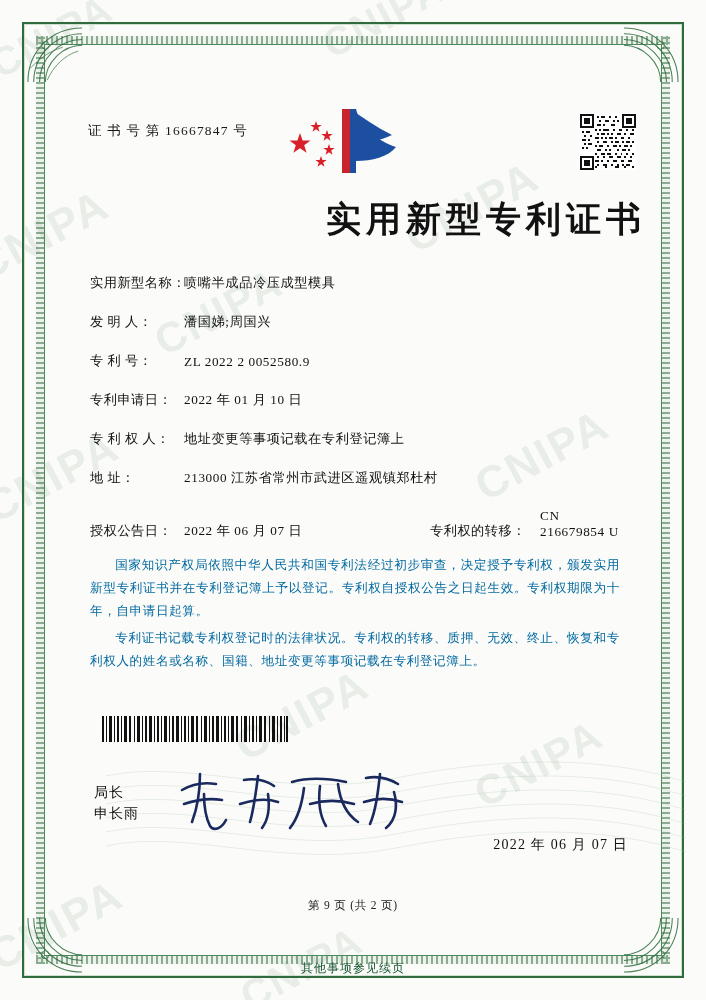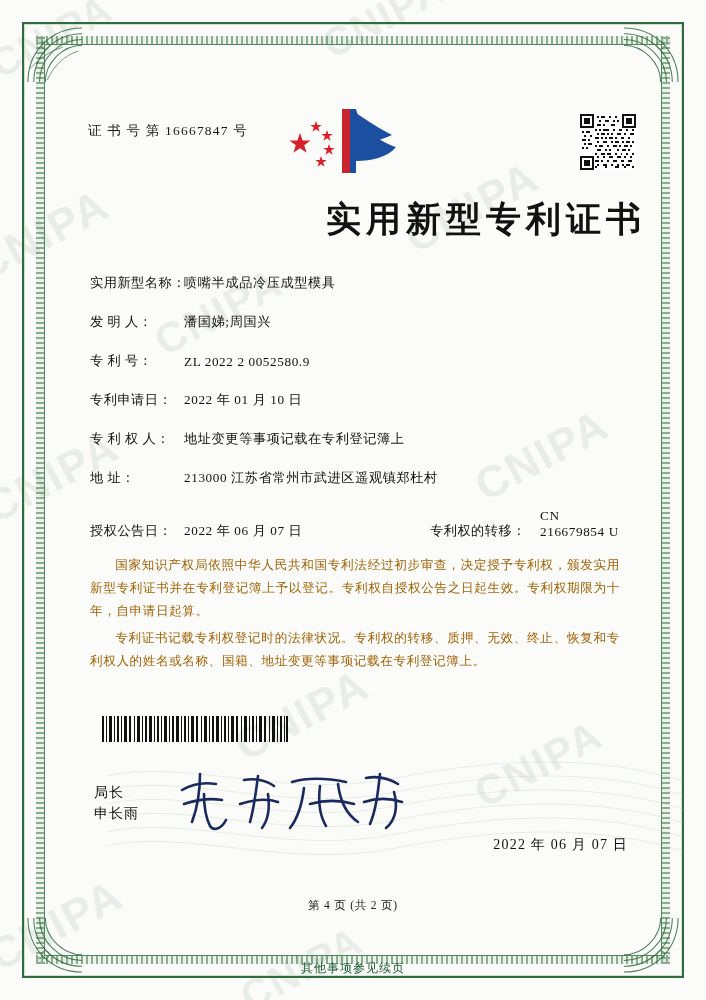--- a/index.html
+++ b/index.html
@@ -135,21 +135,21 @@
     flex: 0 0 110px;
     letter-spacing: 0.5px;
   }
   .field-value2 { flex: 1; letter-spacing: .6px; }
 
   .paras {
     position: absolute;
     left: 30px; right: 26px; top: 498px;
     font-size: 12.6px;
     line-height: 23px;
-    color: #a16207;
+    color: #0369a1;
     text-align: justify;
     letter-spacing: .6px;
   }
   .paras p { margin: 0 0 4px 0; text-indent: 2em; }
 
   .barcode {
     position: absolute;
     left: 42px;
     top: 660px;
     width: 186px;
@@ -530,17 +530,17 @@
         <path d="M168 20 C170 36, 176 50, 188 58"></path>
         <path d="M140 40 C154 36, 170 36, 184 40"></path>
         <path d="M196 14 C206 12, 218 14, 228 20"></path>
         <path d="M210 10 C208 28, 206 46, 200 60"></path>
         <path d="M194 38 C206 34, 220 34, 232 38"></path>
         <path d="M224 28 C228 42, 226 56, 216 64"></path>
       </g>
     </svg>
 
     <div class="issue-date">2022 年 06 月 07 日</div>
-    <div class="page-no">第 4 页 (共 2 页)</div>
+    <div class="page-no">第 9 页 (共 2 页)</div>
   </div>
 
   <div class="footnote">其他事项参见续页</div>
 </div>
 
 </body></html>

